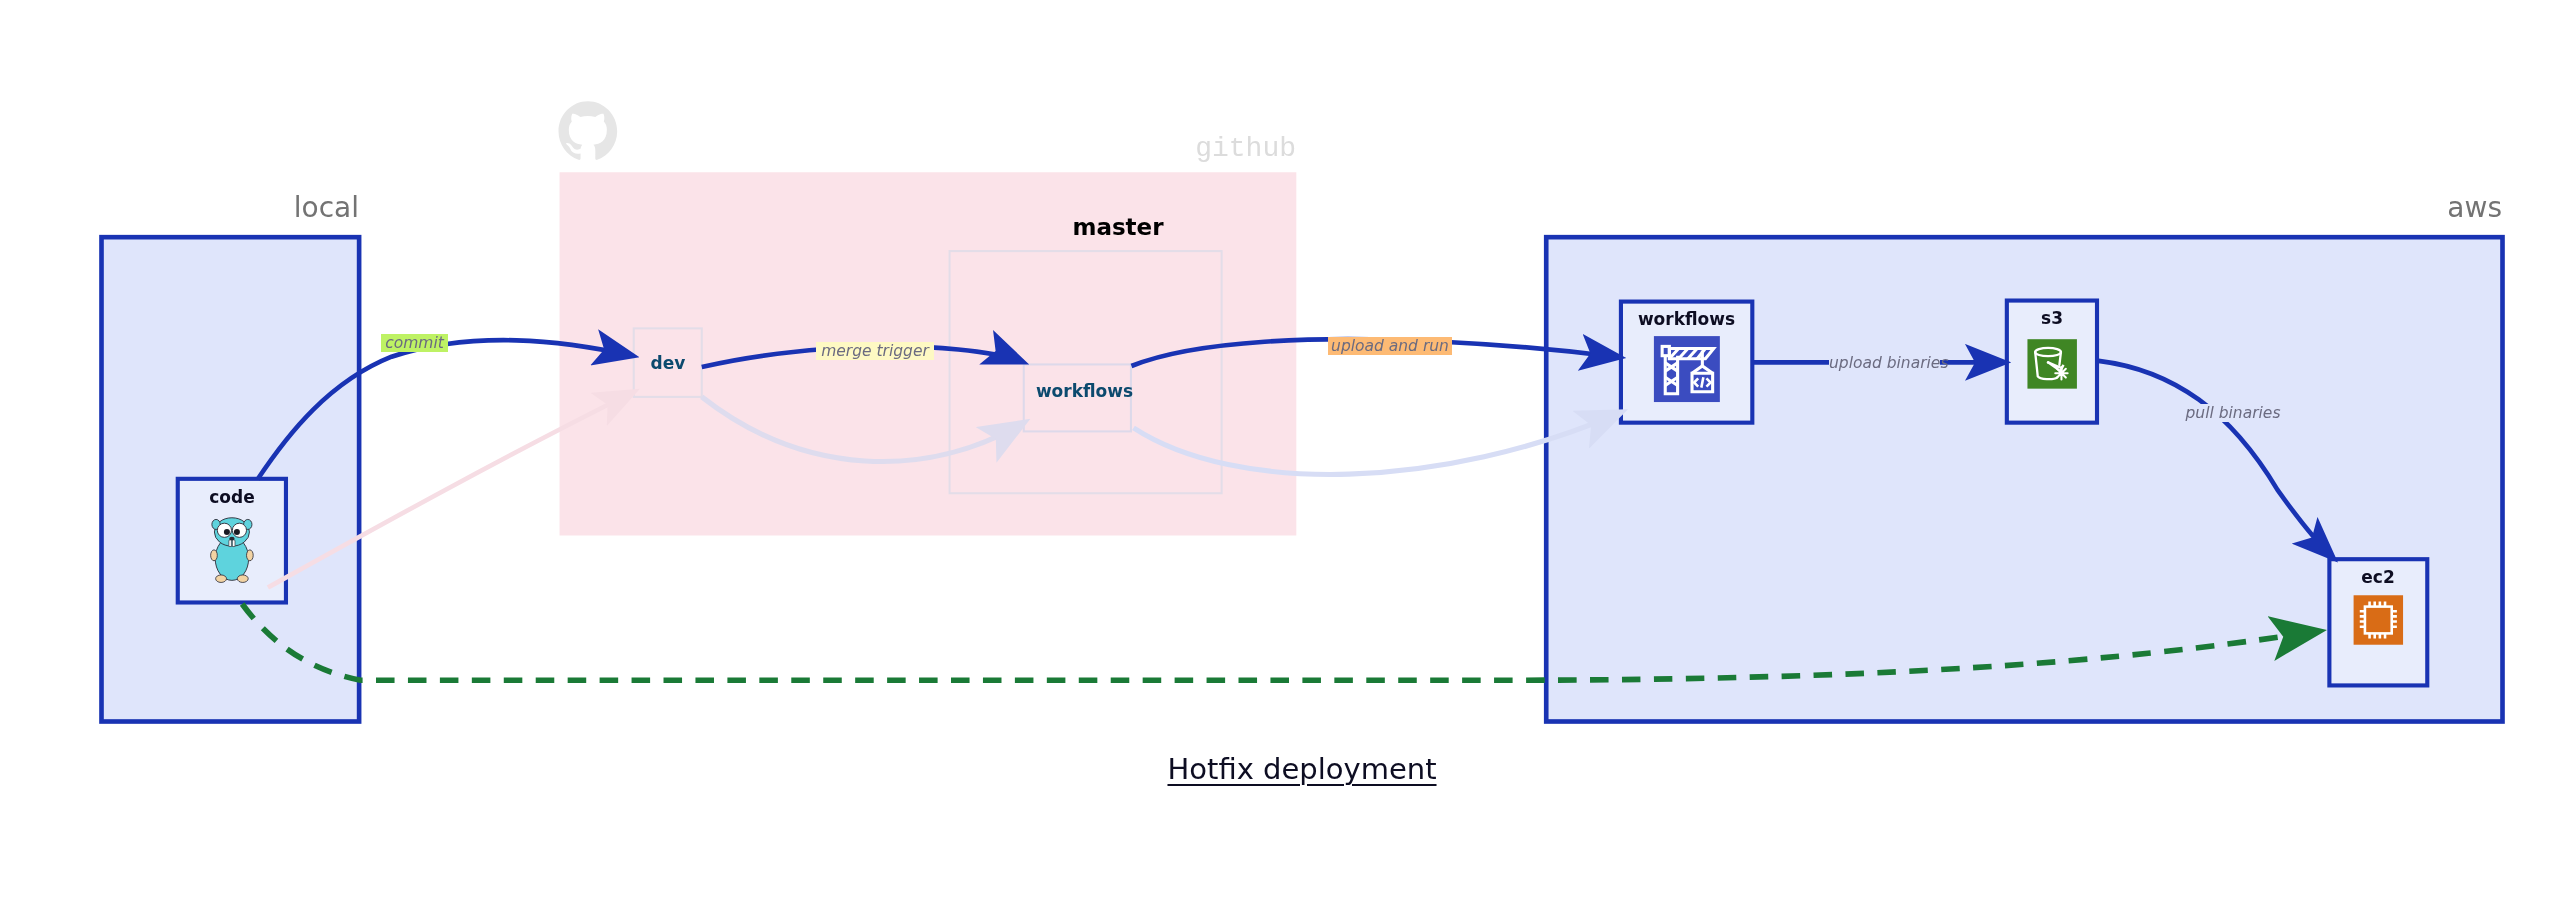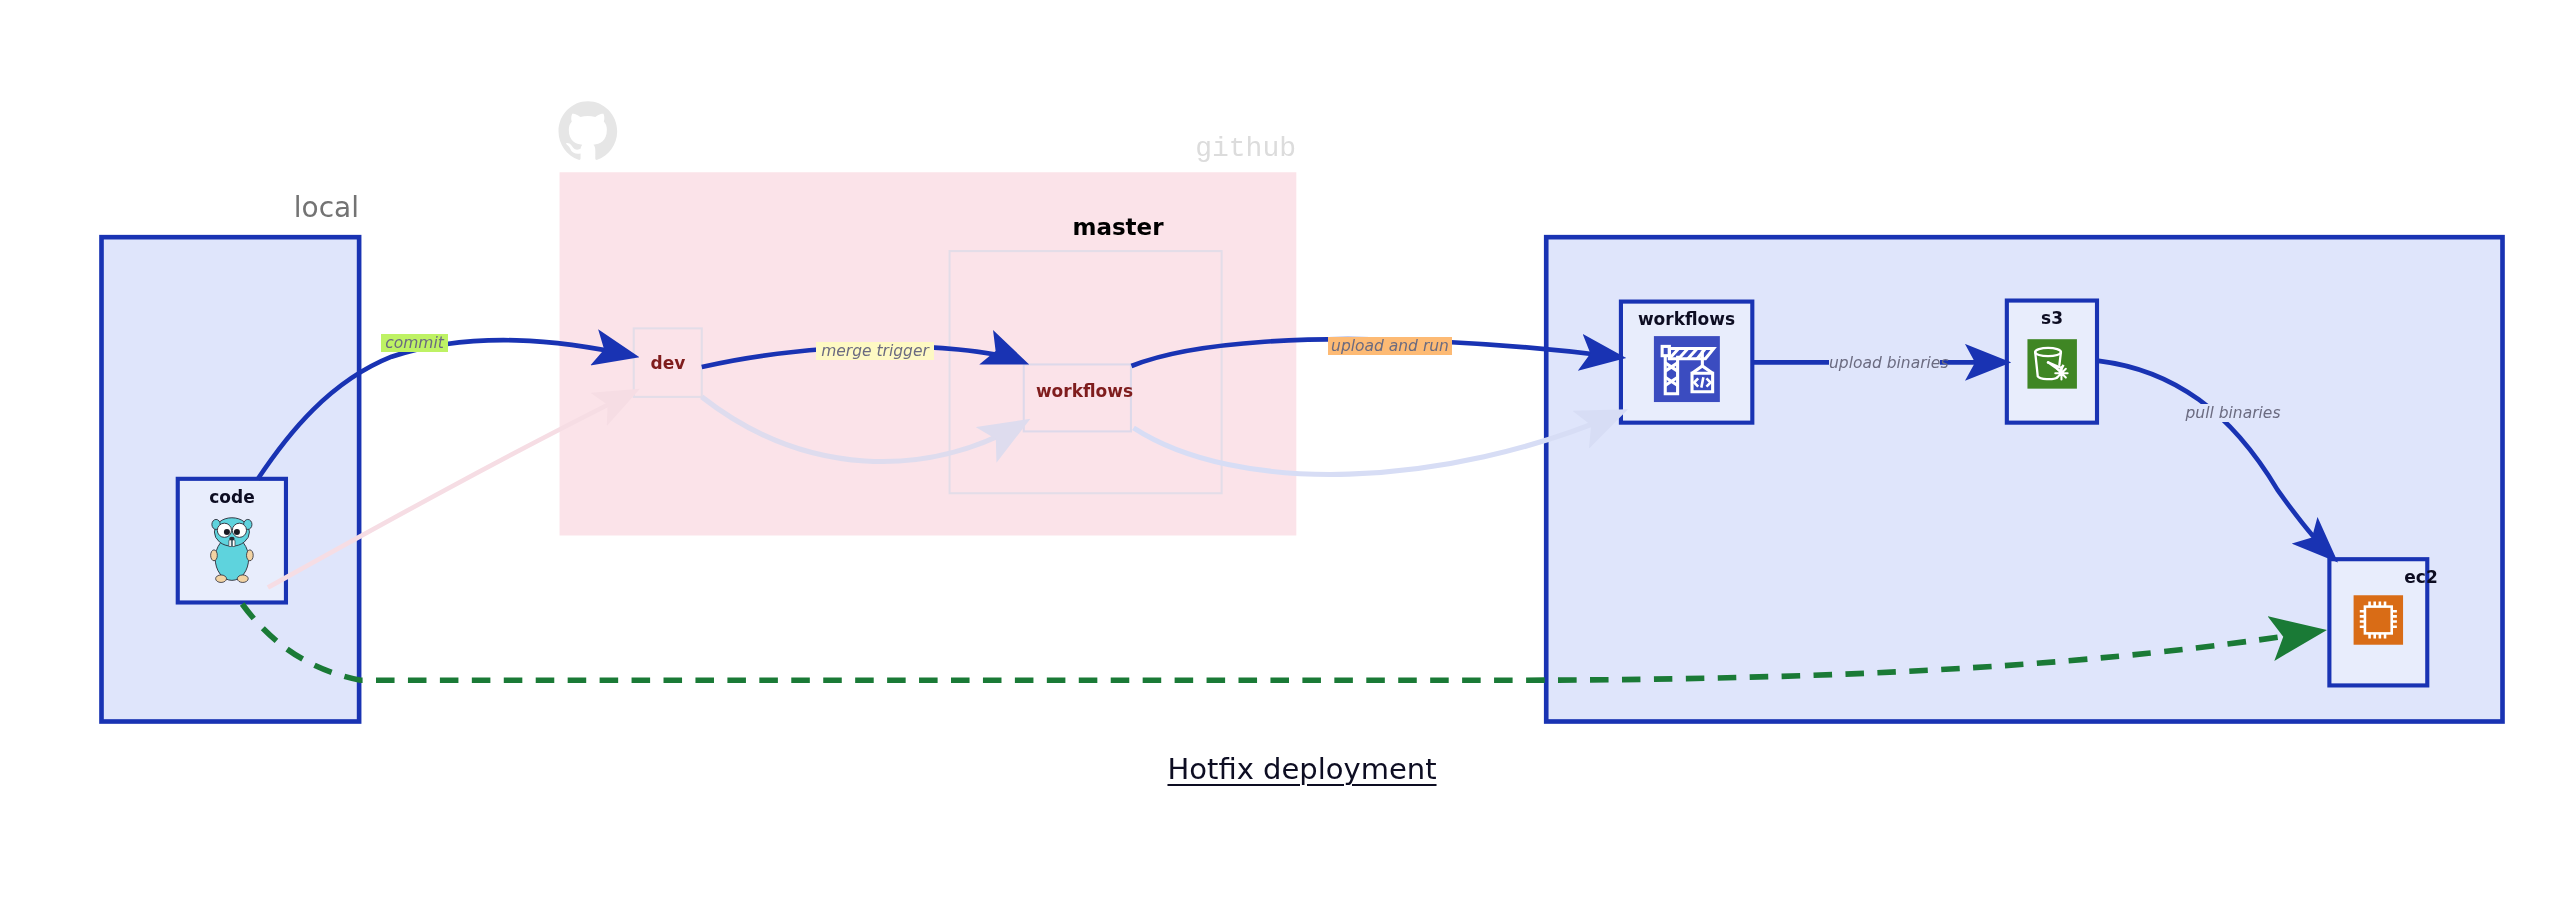--- a/index.html
+++ b/index.html
@@ -39,21 +39,21 @@
   }
   .node-label {
     position: absolute;
     font-size: 17px;
     font-weight: 700;
     color: #0d0d22;
     white-space: nowrap;
     text-align: center;
   }
   .node-label.faded {
-    color: #7f1d1d;
+    color: #0c4a6e;
   }
   .sub-label {
     position: absolute;
     font-size: 23px;
     color: #000000;
     white-space: nowrap;
     text-align: center;
     font-weight: bold;
   }
   .edge-label {
@@ -202,34 +202,35 @@
         <path d="M22 31 L12 31 M22 41 L12 41 M22 51 L12 51 M22 61 L12 61"></path>
         <path d="M74 31 L84 31 M74 41 L84 41 M74 51 L84 51 M74 61 L84 61"></path>
       </g>
     </g>
   </svg>
 
   <div class="cluster-label" style="left:101px; top:191px; width:258px;">local</div>
 
   <div class="cluster-label faded" style="left:1090px; top:133px; width:206px; text-align:right;font-family:Liberation Mono, monospace;">github</div>
 
+  <div class="cluster-label" style="left:1546px; top:191px; width:956px;">aws</div>
 
   <div class="sub-label" style="left:1015px; top:214px; width:206px; text-align:center;">master</div>
 
   <div class="node-label" style="left:178px; top:487px; width:108px; text-align:center;">code</div>
 
   <div class="node-label faded" style="left:634px; top:353px; width:68px; text-align:center;">dev</div>
 
   <div class="node-label faded" style="left:1024px; top:381px; width:121px; text-align:center;">workflows</div>
 
   <div class="node-label" style="left:1621px; top:309px; width:131px; text-align:center;">workflows</div>
 
   <div class="node-label" style="left:2007px; top:308px; width:90px; text-align:center;">s3</div>
 
-  <div class="node-label" style="left:2329px; top:567px; width:98px; text-align:center;margin-left:43px;">ec2</div>
+  <div class="node-label" style="left:2329px; top:567px; width:98px; text-align:center;">ec2</div>
 
   <div class="edge-label" style="left:381px; top:334px; width:67px; background:#bef264;">commit</div>
 
   <div class="edge-label" style="left:816px; top:342px; width:118px; background:#fef9c3;">merge trigger</div>
 
   <div class="edge-label" style="left:1328px; top:337px; width:124px; background:#fdba74;">upload and run</div>
 
   <div class="edge-label" style="left:1829px; top:354px; width:111px; background:#dfe5fb;">upload binaries</div>
 
   <div class="edge-label" style="left:2184px; top:404px; width:98px; background:#dfe5fb;">pull binaries</div>

